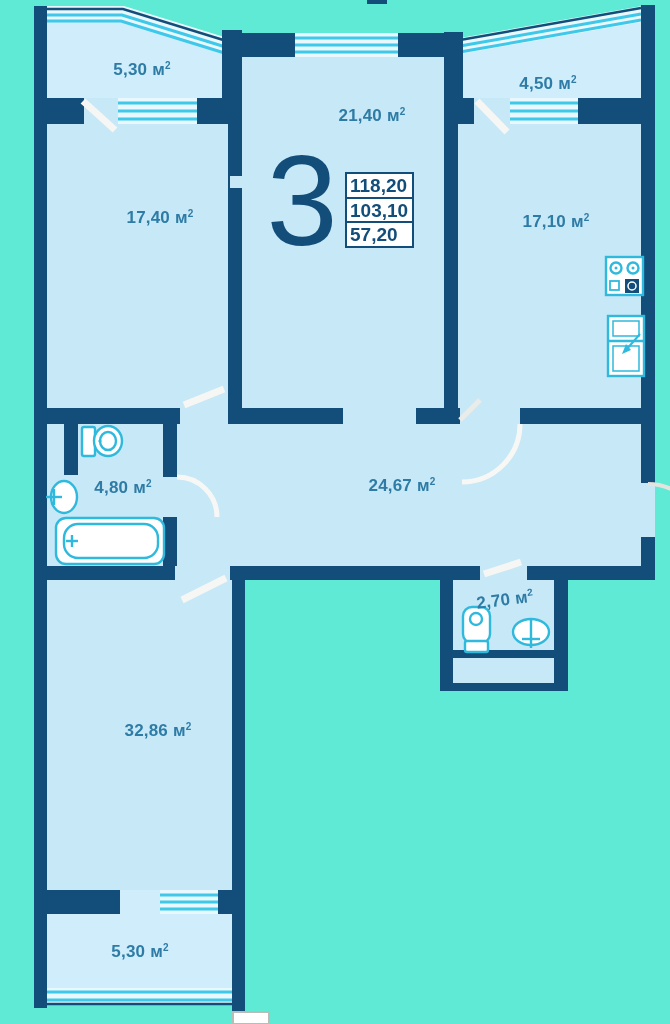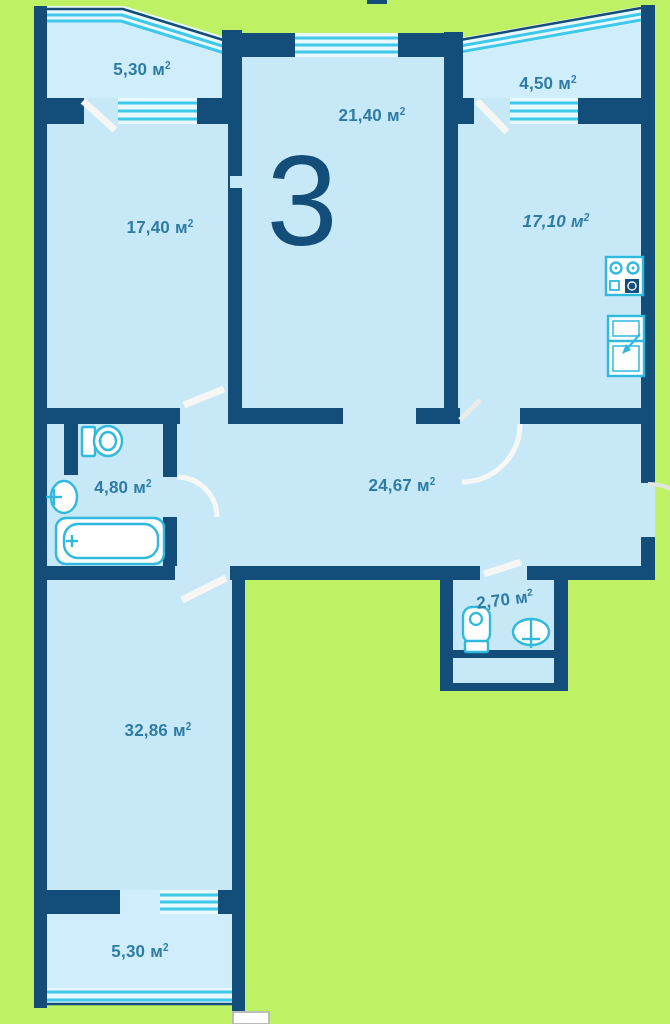--- a/index.html
+++ b/index.html
@@ -1,16 +1,16 @@
 <!DOCTYPE html>
 <html style="--wall: #134e7a; --room: #c7e8f6; --balcony: #cfedfa; --glaze: #e8f8fd; --window: #3ec8ea; --fixture: #2fb9dd; --label: #2e7ca6; --value: #134e7a; --arc: #f7f8f5; --arc_out: #e4e4df;"><head>
 <meta charset="utf-8">
 <style>
   html,body{margin:0;padding:0;background:#ffffff;}
-  #plan{position:relative;width:670px;height:1024px;background:#bef264;overflow:hidden;
+  #plan{position:relative;width:670px;height:1024px;background:#5eead4;overflow:hidden;
         font-family:"Liberation Sans",sans-serif;}
   #plan svg{position:absolute;left:0;top:0;}
   
   .w   {fill:var(--wall,#134e7a);}
   .rm  {fill:var(--room,#c7e8f6);}
   .bl  {fill:var(--balcony,#cfedfa);}
   .glz {fill:var(--glaze,#e8f8fd);}
   .winln{stroke:var(--window,#3ec8ea);stroke-width:3;fill:none;}
   .edgeln{stroke:var(--wall,#134e7a);stroke-width:2.5;fill:none;}
   .fx  {stroke:var(--fixture,#2fb9dd);stroke-width:2.4;fill:#ffffff;}
@@ -195,24 +195,29 @@
       <rect class="fx" x="613" y="346" width="26" height="25" style="stroke-width:1.5"></rect>
       <line class="fx" x1="640" y1="334" x2="626" y2="350" style="stroke-width:2"></line>
       <polygon class="fxf" points="622,354 631,350 626,344"></polygon>
     </g>
   </g>
 
   <rect x="233" y="1012" width="36" height="12" fill="#ffffff" stroke="#b9bdb6" stroke-width="2"></rect>
 </svg>
 
 <div class="area-label" style="left:142px;top:70px;"><span>5,30</span>&nbsp;<span>м</span><sup>2</sup></div>
-<div class="area-label" style="left:160px;top:218px;margin-top:10px;"><span>17,40</span>&nbsp;<span>м</span><sup>2</sup></div>
+<div class="area-label" style="left:160px;top:218px;"><span>17,40</span>&nbsp;<span>м</span><sup>2</sup></div>
 <div class="area-label" style="left:358px;top:116px;margin-left:14px;"><span>21,40</span>&nbsp;<span>м</span><sup>2</sup></div>
 <div class="area-label" style="left:548px;top:84px;"><span>4,50</span>&nbsp;<span>м</span><sup>2</sup></div>
-<div class="area-label" style="left:556px;top:222px;font-style:italic;"><span>17,10</span>&nbsp;<span>м</span><sup>2</sup></div>
+<div class="area-label" style="left:556px;top:222px;"><span>17,10</span>&nbsp;<span>м</span><sup>2</sup></div>
 <div class="area-label" style="left:123px;top:488px;"><span>4,80</span>&nbsp;<span>м</span><sup>2</sup></div>
 <div class="area-label" style="left:402px;top:486px;"><span>24,67</span>&nbsp;<span>м</span><sup>2</sup></div>
 <div class="area-label tilt" style="left:505px;top:600px;"><span>2,70</span>&nbsp;<span>м</span><sup>2</sup></div>
 <div class="area-label" style="left:158px;top:731px;"><span>32,86</span>&nbsp;<span>м</span><sup>2</sup></div>
 <div class="area-label" style="left:140px;top:952px;"><span>5,30</span>&nbsp;<span>м</span><sup>2</sup></div>
 
 <div id="unit-number">3</div>
+<div id="stats">
+  <div class="stat-box">118,20</div>
+  <div class="stat-box">103,10</div>
+  <div class="stat-box">57,20</div>
 </div>
+</div>
 
 </body></html>

